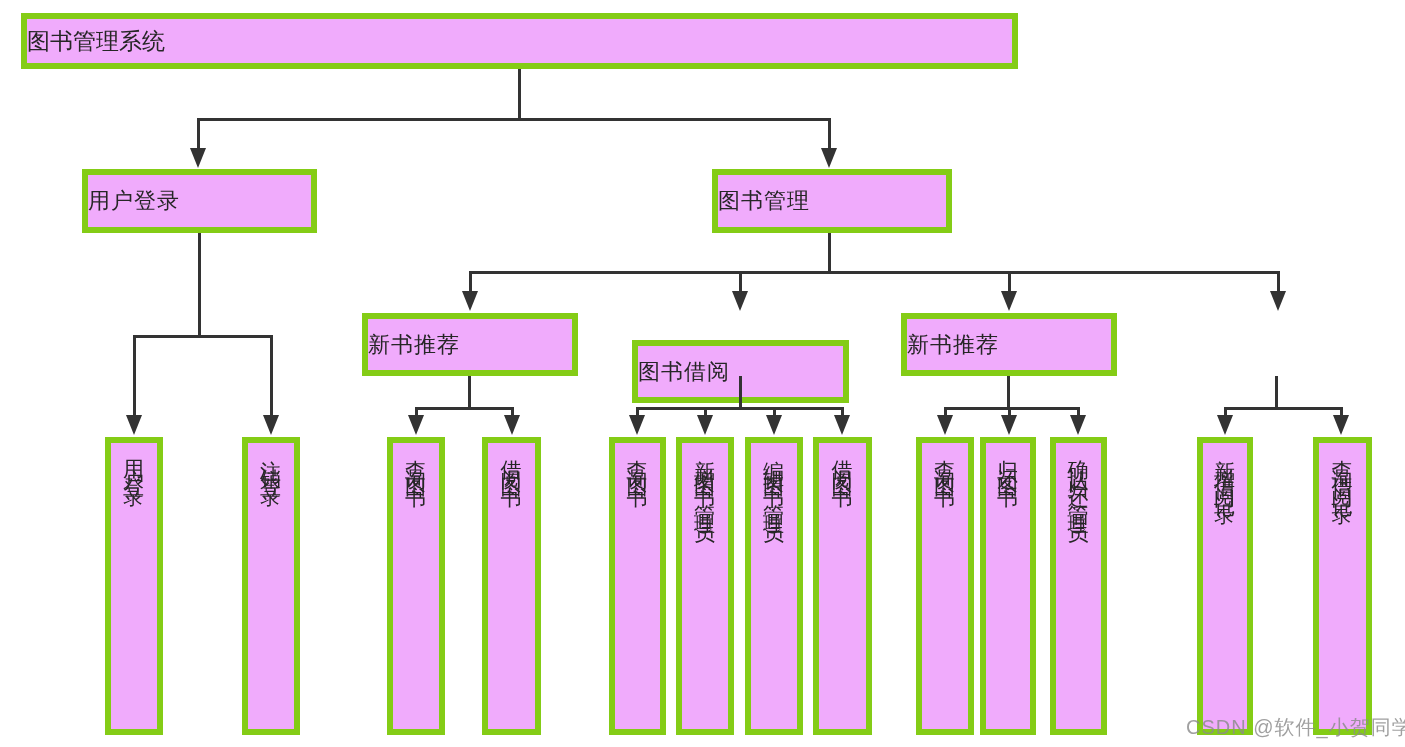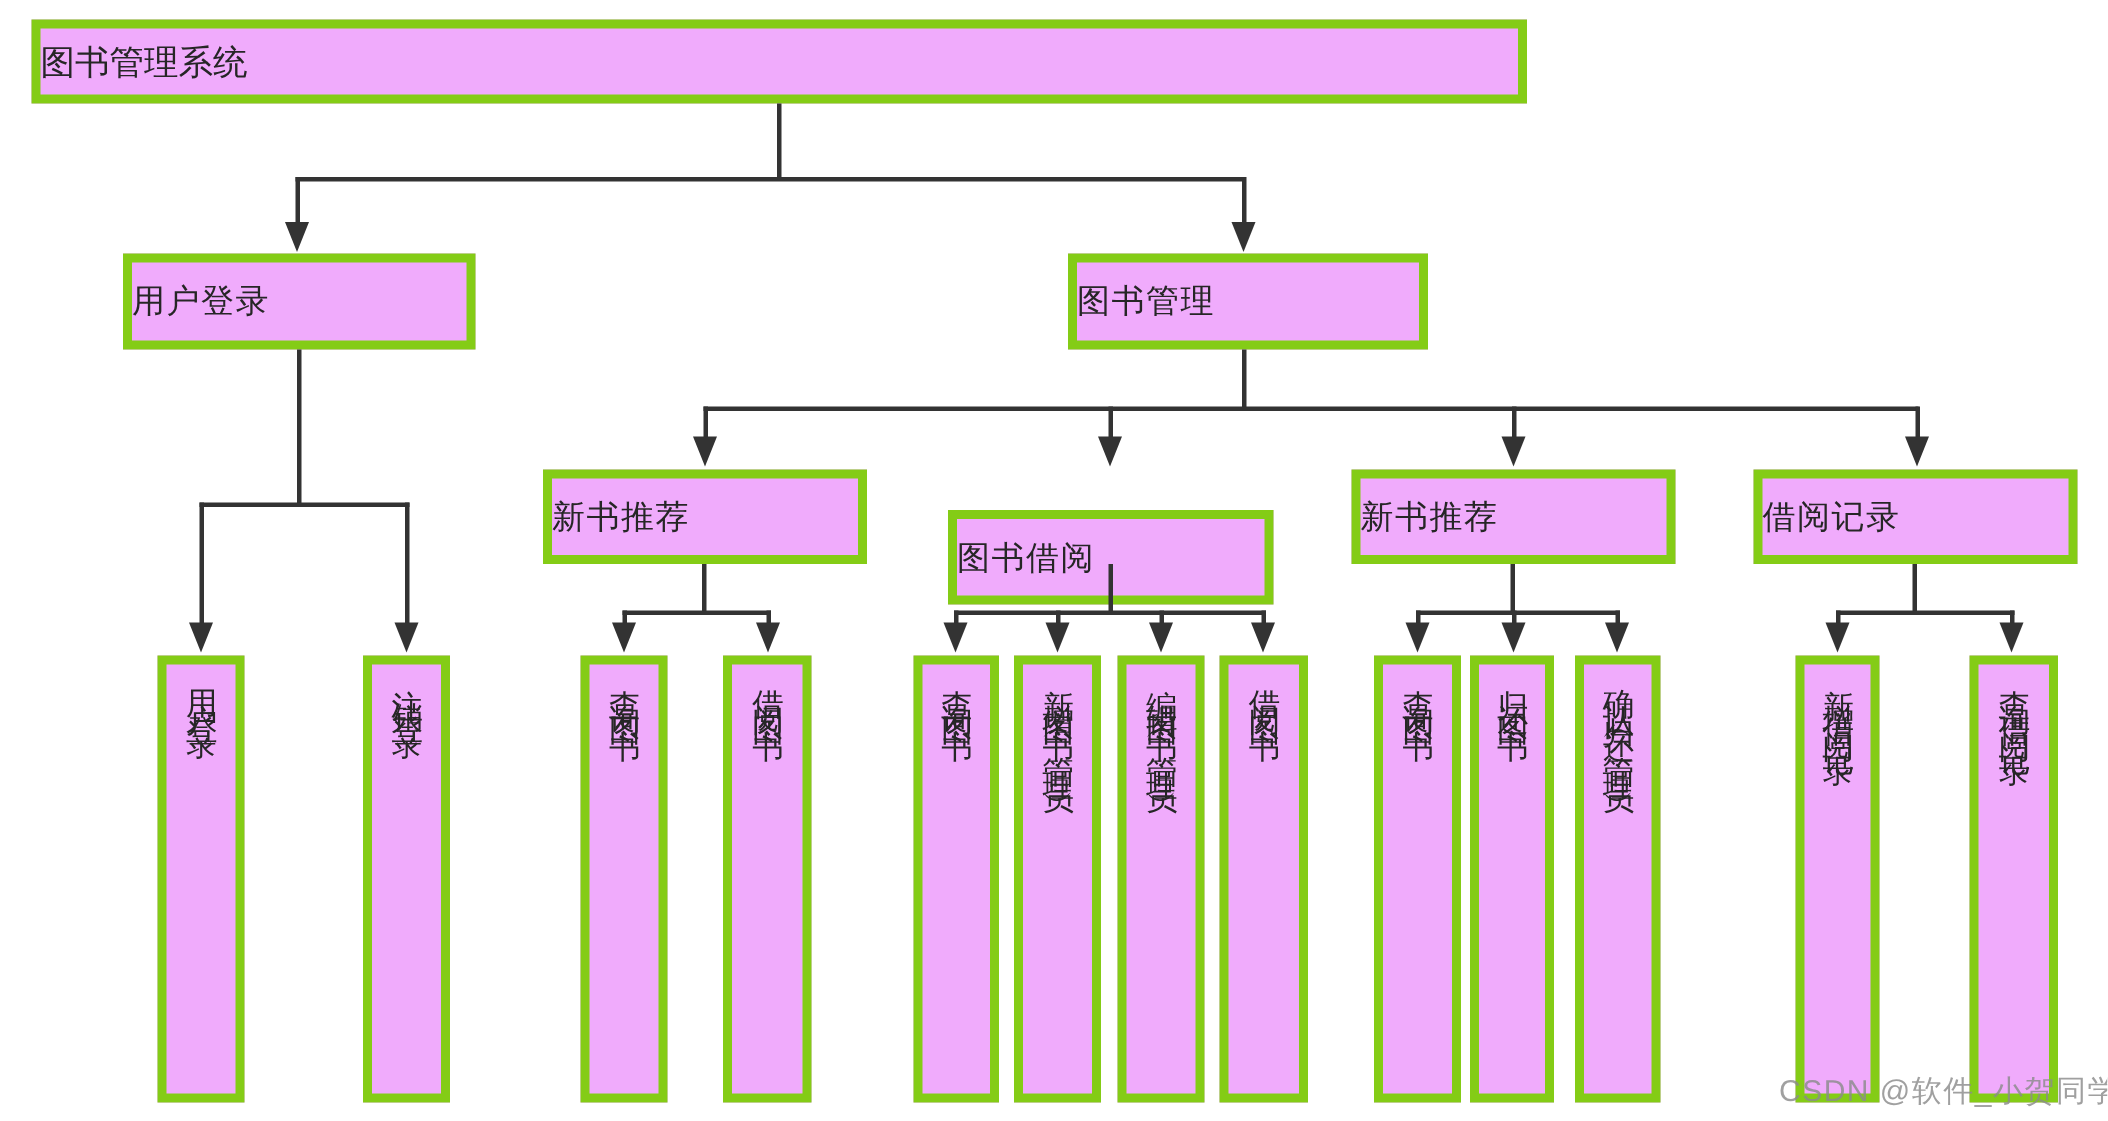--- a/index.html
+++ b/index.html
@@ -98,23 +98,20 @@
 
   <div class="box h-label" style="left:362px; top:313px; width:216px; height:63px;">
     <span>新书推荐</span>
   </div>
   <div class="box h-label" style="left:632px; top:313px; width:217px; height:63px;margin-top:27px;">
     <span>图书借阅</span>
   </div>
   <div class="box h-label" style="left:901px; top:313px; width:216px; height:63px;">
     <span>新书推荐</span>
   </div>
-  <div class="box h-label" style="left:1169px; top:313px; width:216px; height:63px;">
-    <span>借阅记录</span>
-  </div>
 
   <div class="line" style="left:468px; top:376px; width:3px; height:33px;"></div>
   <div class="line" style="left:415px; top:407px; width:99px; height:3px;"></div>
   <div class="drop" style="left:408px; top:407px; height:28px;"></div>
   <div class="drop" style="left:504px; top:407px; height:28px;"></div>
 
   <div class="line" style="left:739px; top:376px; width:3px; height:33px;"></div>
   <div class="line" style="left:636px; top:407px; width:208px; height:3px;"></div>
   <div class="drop" style="left:629px; top:407px; height:28px;"></div>
   <div class="drop" style="left:697px; top:407px; height:28px;"></div>

